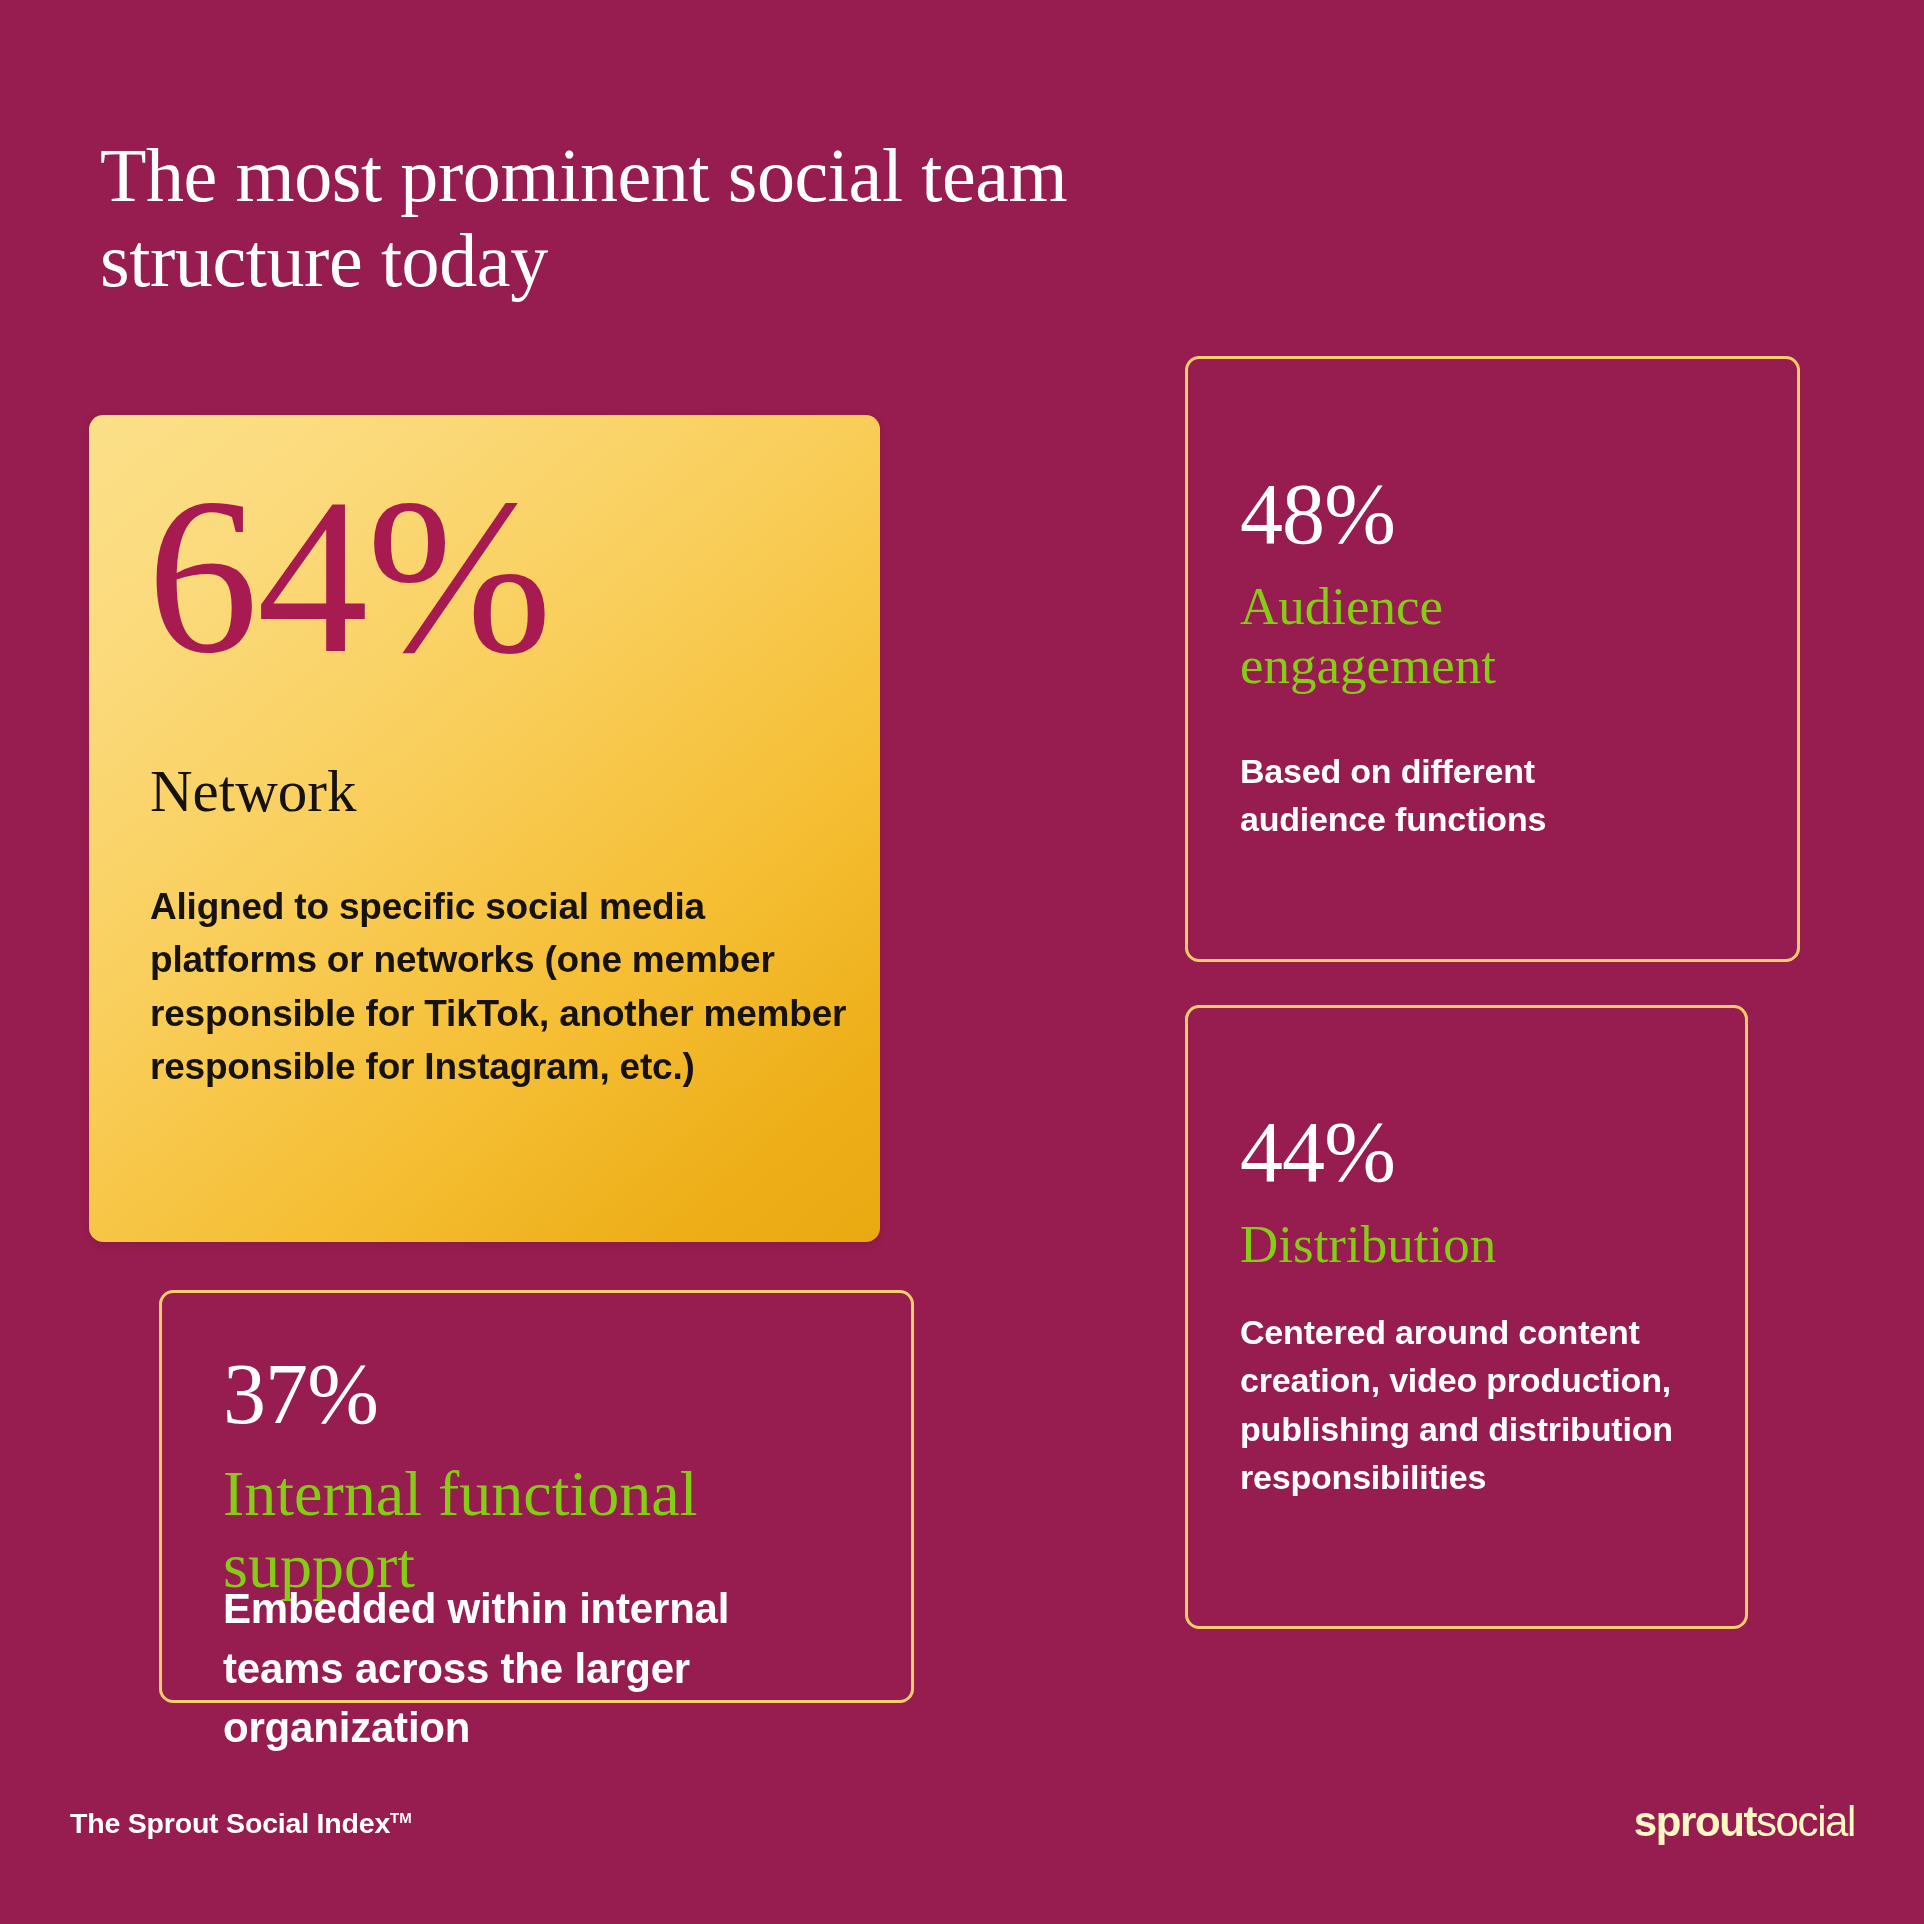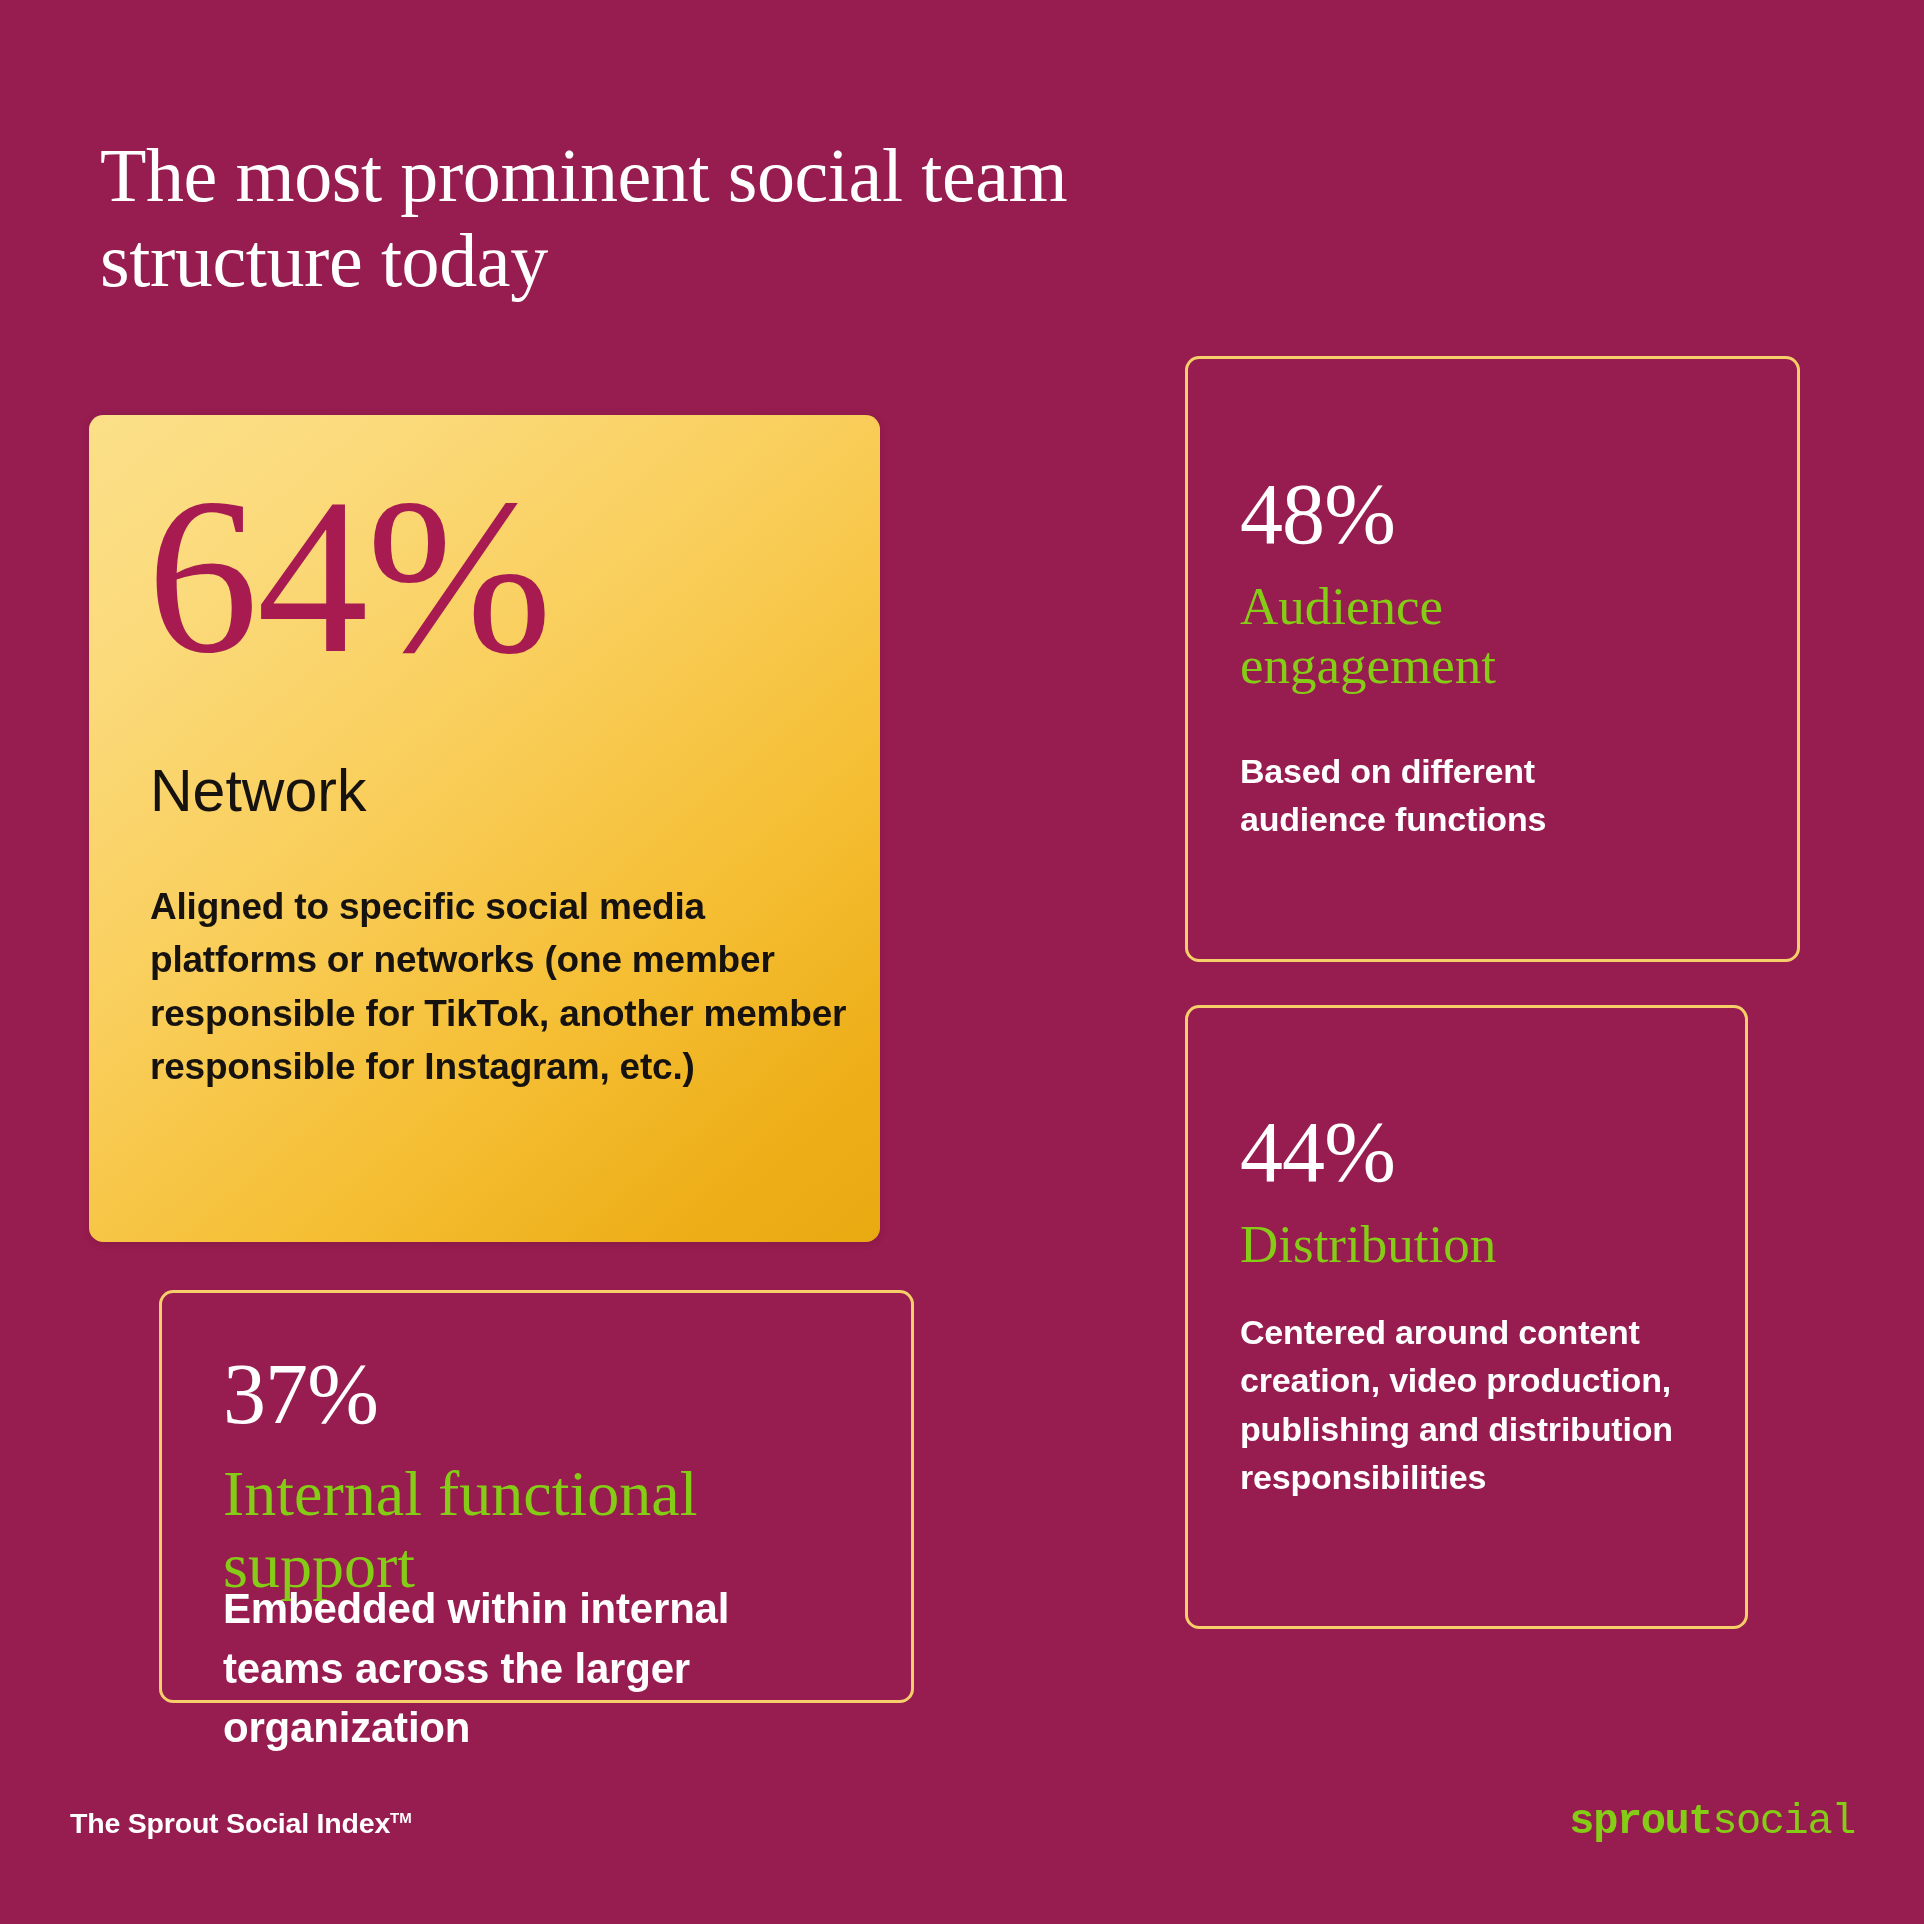--- a/index.html
+++ b/index.html
@@ -63,21 +63,21 @@
     font-size: 223px;
     line-height: 0.98;
     font-weight: 400;
     letter-spacing: -1.8px;
   }
   .gold-label {
     position: absolute;
     left: 61px;
     top: 346px;
     color: #16120F;
-    font-family: Liberation Sans, sans-serif;
+    font-family: Liberation Serif, serif;
     font-size: 59px;
     line-height: 1.05;
     font-weight: 400;
   }
   .gold-body {
     position: absolute;
     left: 61px;
     top: 465px;
     width: 713px;
     color: #16120F;
@@ -167,22 +167,22 @@
   .tm {
     font-size: 15px;
     vertical-align: super;
     line-height: 0;
     letter-spacing: 0;
   }
   .footer-logo {
     position: absolute;
     right: 70px;
     top: 1798px;
-    color: #84cc16;
-    font-family: Liberation Mono, monospace;
+    color: #fef9c3;
+    font-family: Liberation Sans, sans-serif;
     font-size: 42px;
     letter-spacing: -1.4px;
     white-space: nowrap;
   }
   .logo-bold   { font-weight: 700; }
   .logo-light  { font-weight: 400; }
 </style>
 </head>
 <body>
 

